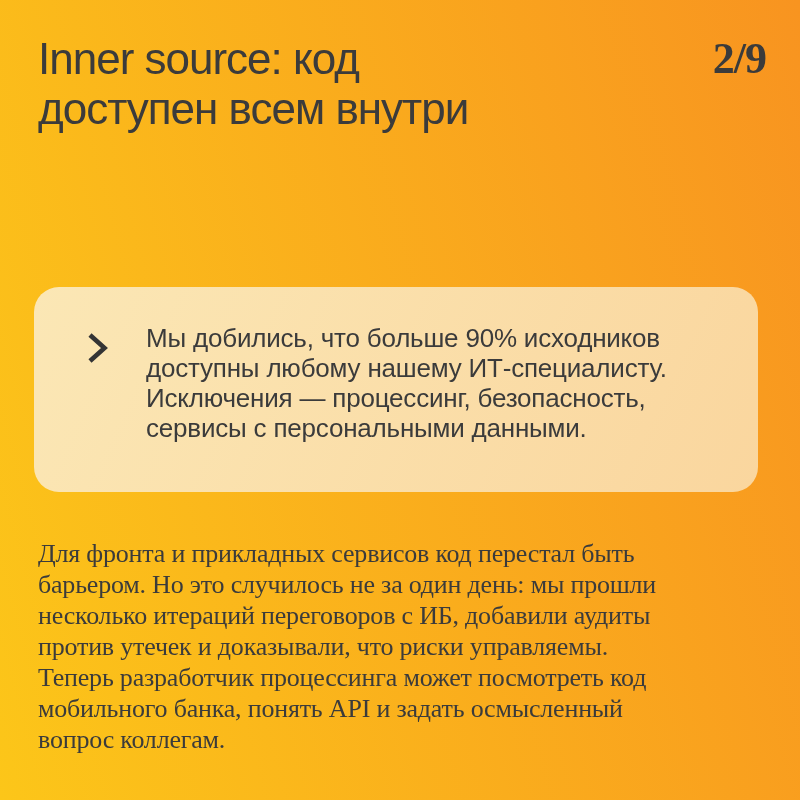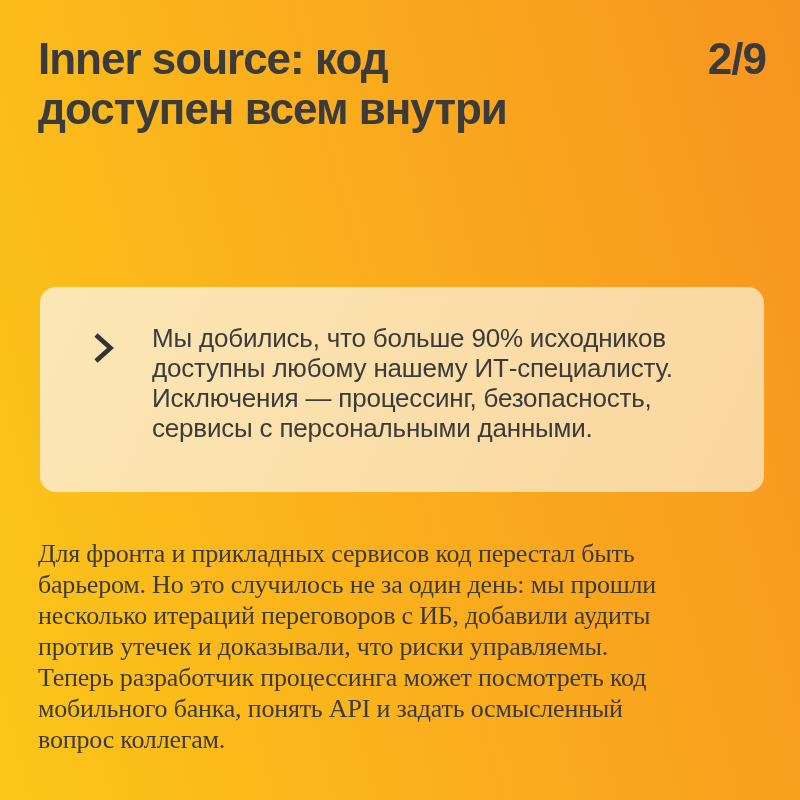--- a/index.html
+++ b/index.html
@@ -26,39 +26,40 @@
     top: 34px;
     left: 38px;
     right: 34px;
     display: flex;
     justify-content: space-between;
     align-items: flex-start;
   }
   .title {
     font-size: 44px;
     line-height: 50px;
-    font-weight: 700;
+    font-weight: 400;
     letter-spacing: -1px;
     white-space: pre-line;
     color: var(--text-color);
   }
   .counter {
     font-size: 44px;
     line-height: 50px;
     font-weight: 700;
     letter-spacing: -1px;
     color: var(--text-color);
+    font-family: Liberation Serif, serif;
   }
   .quote-card {
     position: absolute;
-    left: 40px;
+    left: 34px;
     top: 287px;
     width: 724px;
     height: 205px;
-    border-radius: 16px;
+    border-radius: 25px;
     background: linear-gradient(115deg, var(--card-grad-start) 0%, var(--card-grad-end) 100%);
     padding: 36px 40px 0 112px;
   }
   .quote-card .chevron {
     position: absolute;
     left: 52px;
     top: 45px;
     width: 22px;
     height: 32px;
   }

